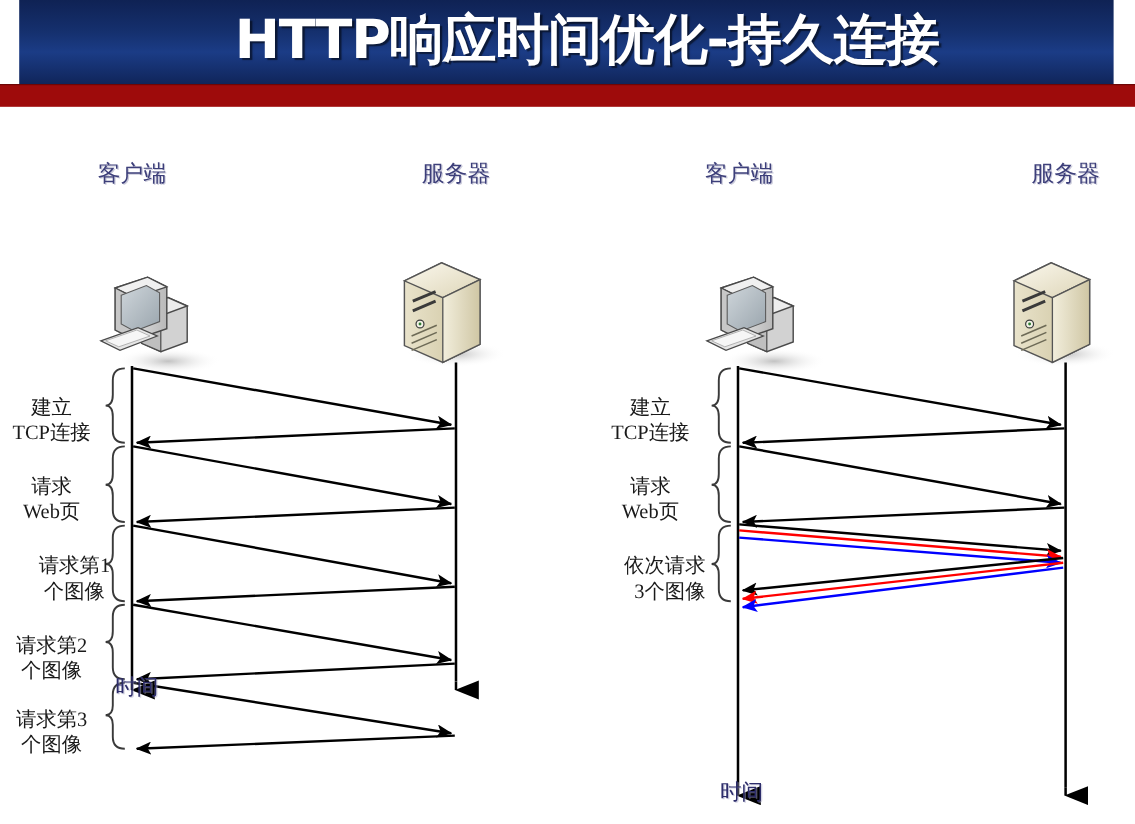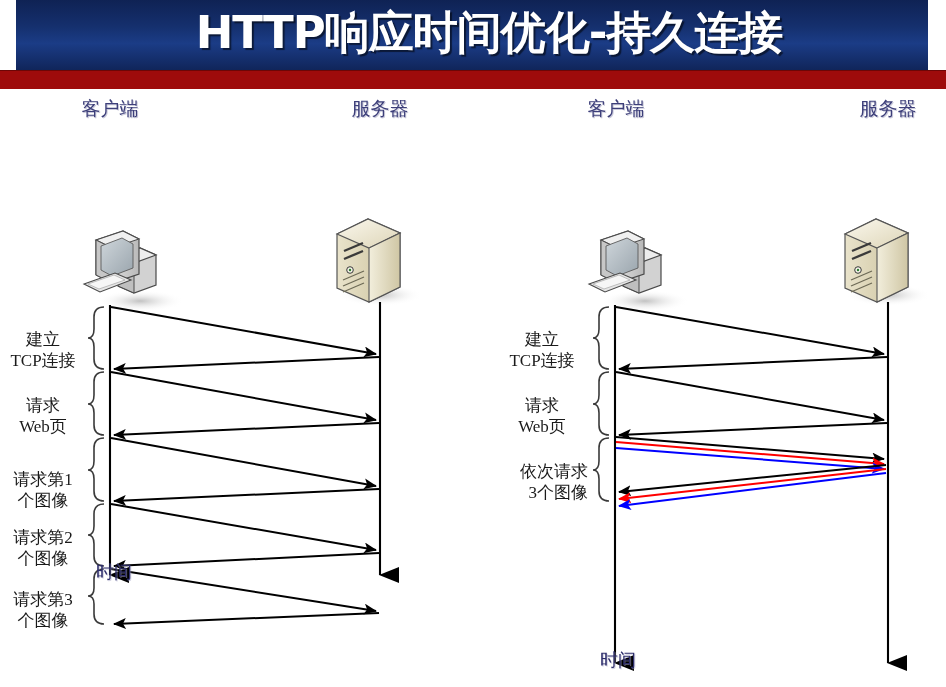--- a/index.html
+++ b/index.html
@@ -62,20 +62,21 @@
 
   
   .node-title {
     position: absolute;
     font-family: "Liberation Serif", "DejaVu Serif", serif;
     font-size: 19px;
     color: #3d3f7a;
     text-align: center;
     white-space: nowrap;
     text-shadow: 1px 1px 0 rgba(160,160,190,0.55);
+    margin-top: 36px;
   }
   .phase-label {
     position: absolute;
     font-family: "Liberation Serif", "DejaVu Serif", serif;
     font-size: 17px;
     color: #1a1a1a;
     text-align: center;
     line-height: 21px;
     white-space: nowrap;
     margin-top: 12px;
@@ -272,21 +273,21 @@
   <div class="node-title" style="left:322px; top:8px; width:116px;">服务器</div>
 
   <div class="phase-label" style="left:0px; top:229px; width:86px;">
     <div>建立</div>
     <div>TCP连接</div>
   </div>
   <div class="phase-label" style="left:0px; top:295px; width:86px;">
     <div>请求</div>
     <div>Web页</div>
   </div>
-  <div class="phase-label" style="left:0px; top:369px; width:86px;">
+  <div class="phase-label" style="left:0px; top:361px; width:86px;padding-left:19px;">
     <div>请求第1</div>
     <div>个图像</div>
   </div>
   <div class="phase-label" style="left:0px; top:427px; width:86px;">
     <div>请求第2</div>
     <div>个图像</div>
   </div>
   <div class="phase-label" style="left:0px; top:489px; width:86px;">
     <div>请求第3</div>
     <div>个图像</div>

